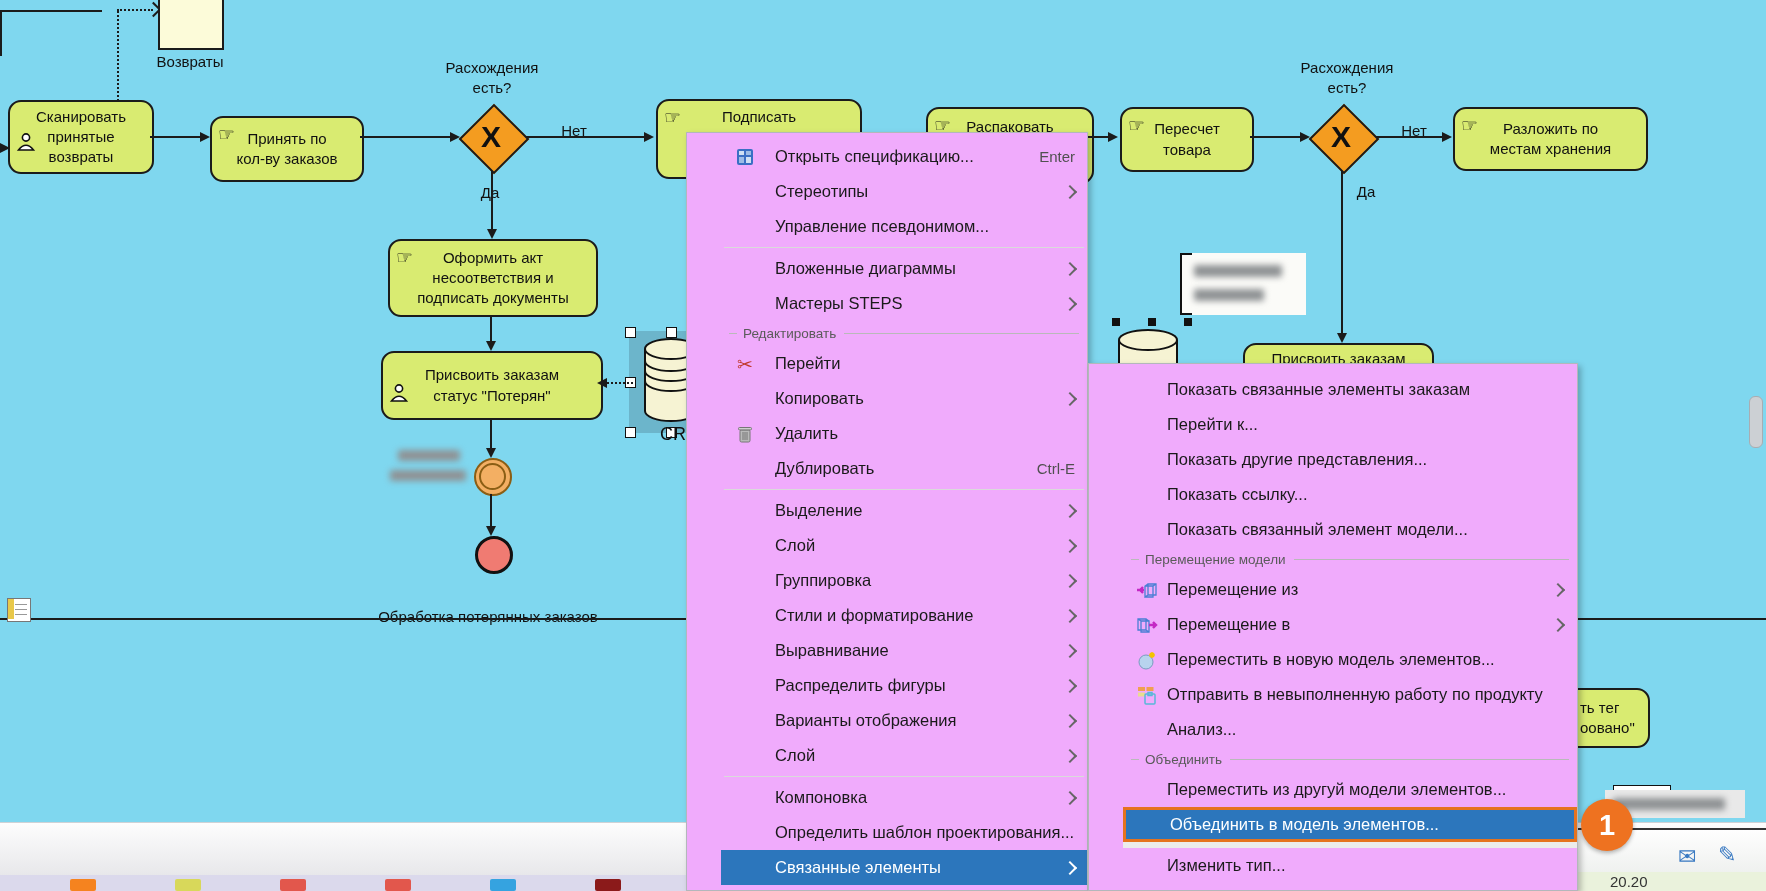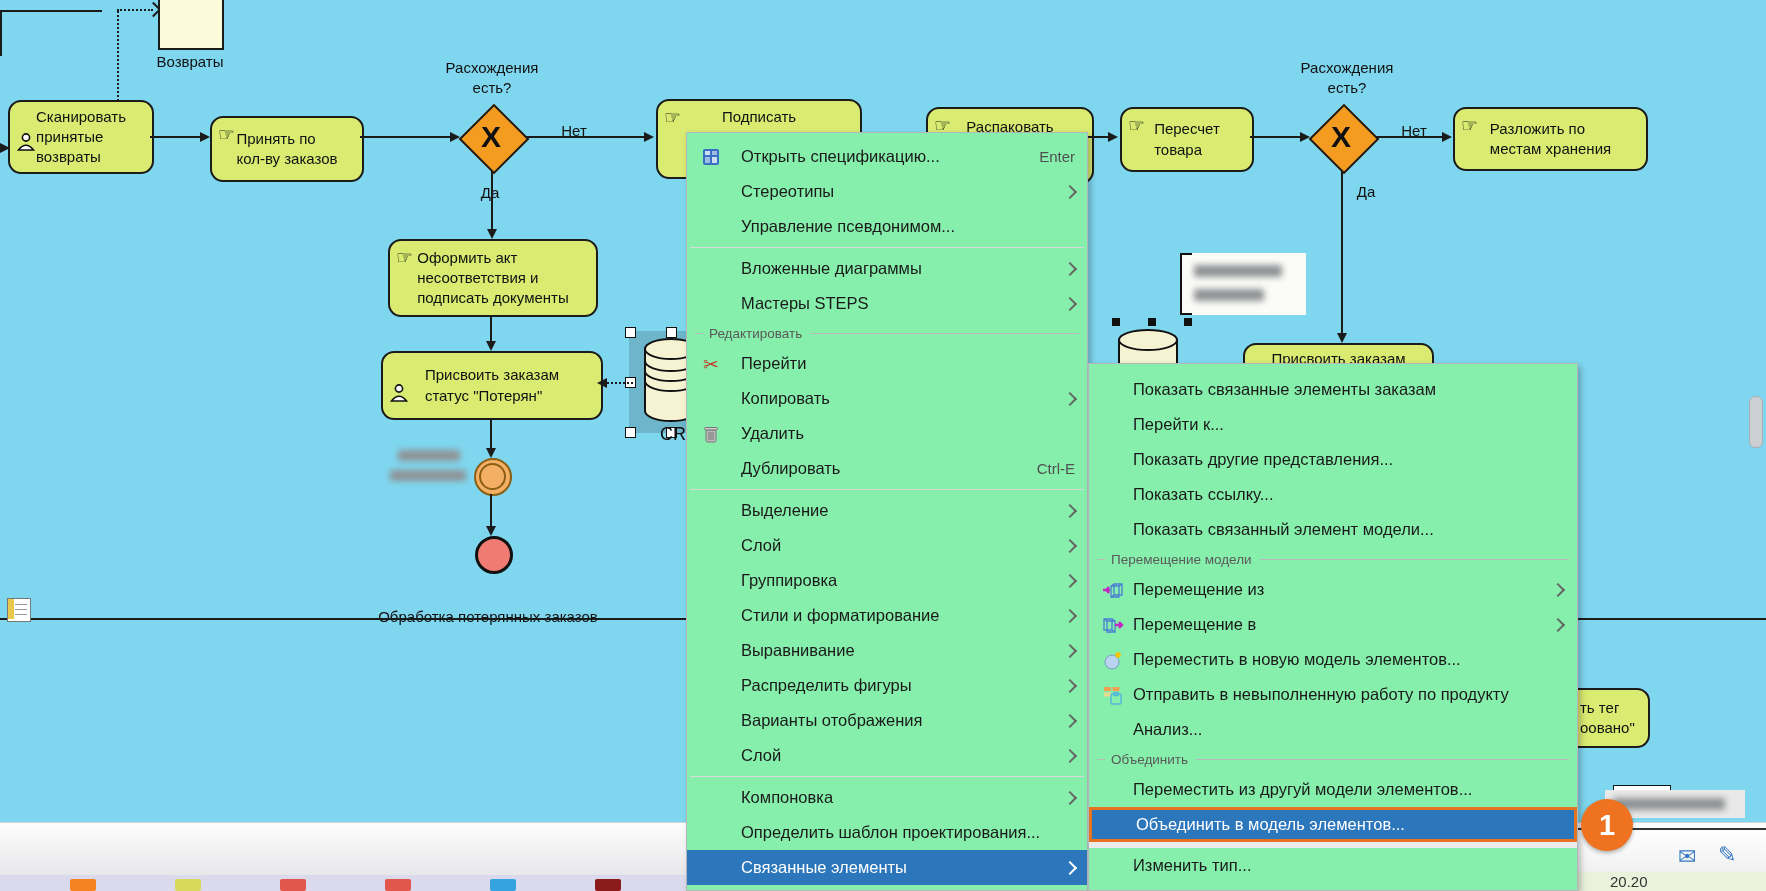--- a/index.html
+++ b/index.html
@@ -10,21 +10,21 @@
   #canvas{left:0;top:0;width:1766px;height:822px;background:#7fd7ef;}
   #statusbar{left:0;top:822px;width:1766px;height:53px;
      background:linear-gradient(#fdfdfd,#e7e7ea);border-top:1px solid #cfd2d6;}
   #taskbar{left:0;top:875px;width:1766px;height:16px;background:#dbd9ec;}
   .tb-stub{position:absolute;top:4px;width:26px;height:12px;border-radius:2px;}
   #br-panel{left:1578px;top:828px;width:188px;height:47px;background:linear-gradient(#ffffff,#eef0ee);}
   #br-green{left:1578px;top:872px;width:188px;height:19px;background:#eaf2dc;}
   .poolline{background:#1b1b1b;height:2px;}
   
   .task{position:absolute;background:#d9eb71;border:2px solid #1b1b1b;border-radius:13px;
-        color:#111;font-size:15px;display:flex;align-items:center;justify-content:center;
+        color:#111;font-size:15px;text-align:center;display:flex;align-items:center;justify-content:center;
         white-space:pre-line;line-height:1.35;}
   .task.toptext{align-items:flex-start;}
   .task .ticon{position:absolute;left:6px;top:4px;font-size:19px;color:#111;}
   .gw{position:absolute;width:46px;height:46px;background:#f49c20;border:2.5px solid #1b1b1b;
       transform:rotate(45deg);}
   .gw-x{position:absolute;color:#111;font-weight:bold;font-size:30px;line-height:1;}
   .lbl{position:absolute;color:#111;font-size:15px;text-align:center;white-space:pre-line;line-height:1.3;}
   .note{position:absolute;background:#fcfbd9;border:2px solid #1b1b1b;}
   .conn{position:absolute;background:#1b1b1b;}
   .dot-h{border-top:2px dotted #1b1b1b;}
@@ -33,22 +33,22 @@
         border-top:5px solid transparent;border-bottom:5px solid transparent;}
   .ah-l{position:absolute;width:0;height:0;border-right:10px solid #1b1b1b;
         border-top:5px solid transparent;border-bottom:5px solid transparent;}
   .ah-d{position:absolute;width:0;height:0;border-top:10px solid #1b1b1b;
         border-left:5px solid transparent;border-right:5px solid transparent;}
   .evt{position:absolute;border-radius:50%;}
   .handle{position:absolute;width:9px;height:9px;background:#fff;border:1px solid #111;}
   .bhandle{position:absolute;width:8px;height:8px;background:#111;}
   .blurbar{position:absolute;background:#8f9294;filter:blur(3px);border-radius:2px;}
   
-  .menu{position:absolute;background:#86efac;border:1px solid #b3b7bb;
-        box-shadow:3px 3px 6px rgba(0,0,0,.25);z-index:40;color:#1a1a1a;font-size:16.5px;}
+  .menu{position:absolute;background:#f0abfc;border:1px solid #b3b7bb;
+        box-shadow:3px 3px 6px rgba(0,0,0,.25);z-index:40;color:#1a1a1a;font-size:16.5px;padding-left:34px;}
   .mi{position:relative;height:35px;display:flex;align-items:center;cursor:default;}
   #ctxmenu .mi{padding:0 12px 0 54px;}
   #submenu .mi{padding:0 14px 0 44px;}
   .mi .micon{position:absolute;left:12px;top:50%;transform:translateY(-50%);width:24px;
              display:flex;justify-content:center;}
   .mi .short{margin-left:auto;color:#505050;font-size:15px;}
   .chev{margin-left:auto;width:8px;height:8px;border-top:2px solid #666;border-right:2px solid #666;
         transform:rotate(45deg);flex:none;}
   .mi.hl{background:#2c76bc;color:#fff;}
   .mi.hl .chev{border-color:#fff;}

